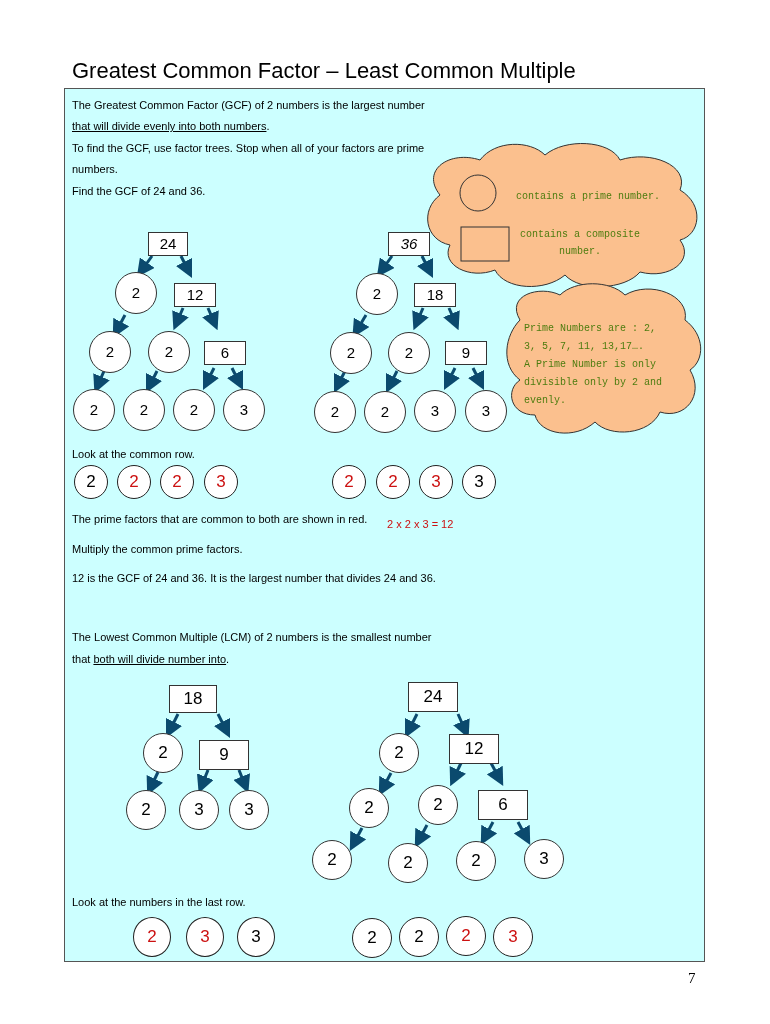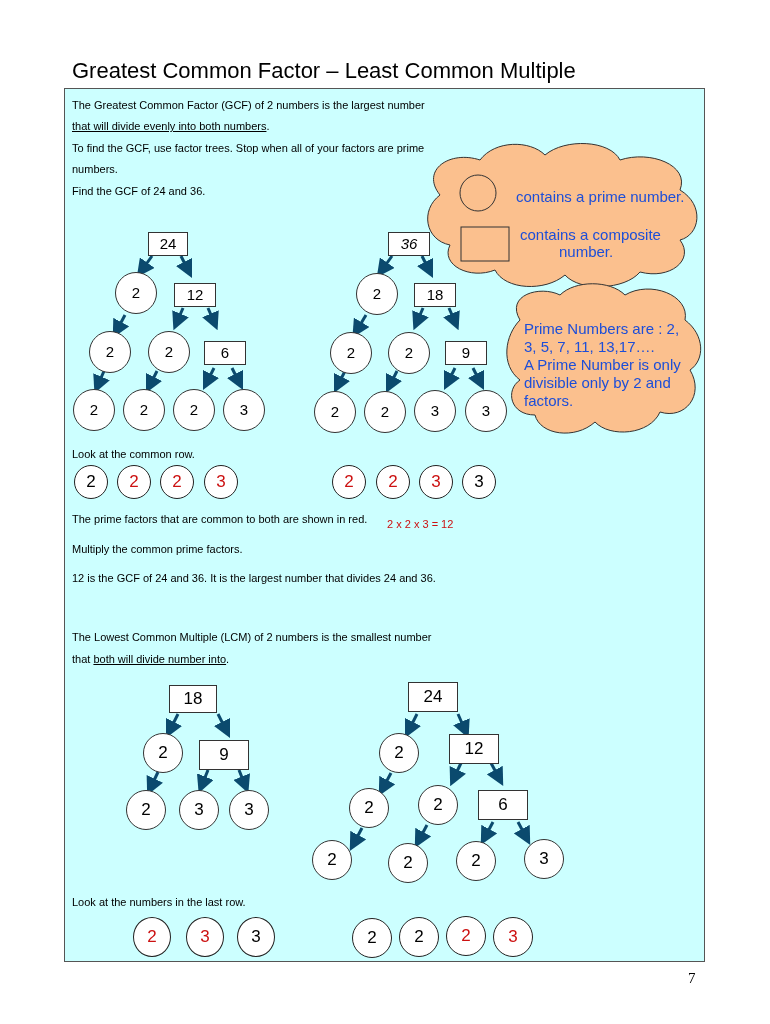--- a/index.html
+++ b/index.html
@@ -4,21 +4,21 @@
 <style>
   html, body { margin:0; padding:0; background:#ffffff; }
   body { width:770px; height:1024px; position:relative; overflow:hidden; font-family:"Liberation Sans", sans-serif; color:#000; }
   .title { position:absolute; left:72px; top:58px; font-size:22px; }
   .panel { position:absolute; left:64px; top:88px; width:641px; height:874px; background:#ccffff; border:1px solid #555; box-sizing:border-box; }
   .txt { position:absolute; font-size:11px; white-space:nowrap; line-height:21px; }
   .u { text-decoration:underline; }
   .red { color:#cc1111; }
   .box { position:absolute; background:#fff; border:1px solid #333; text-align:center; font-size:15px; box-sizing:border-box; }
   .circ { position:absolute; background:#fff; border:1px solid #333; border-radius:50%; text-align:center; font-size:15px; box-sizing:border-box; }
-  .cloud-text { position:absolute; font-family:Liberation Sans, sans-serif; font-size:15px; color:#1d4ed8; line-height:17px; }
+  .cloud-text { position:absolute; font-family:Liberation Mono, monospace; font-size:10px; color:#4d7c0f; line-height:17px; }
   .page-num { position:absolute; left:688px; top:970px; font-family:"Liberation Serif", serif; font-size:15px; }
   svg.overlay { position:absolute; left:0; top:0; }
   .ovalrow { position:absolute; background:#fff; border:1px solid #222; border-radius:50%; text-align:center; font-size:17px; box-sizing:border-box; }
 </style>
 </head>
 <body>
 
 <div class="title">Greatest Common Factor – Least Common Multiple</div>
 
 <div class="panel"></div>
@@ -87,21 +87,21 @@
 </svg>
 
 <div class="cloud-text" style="left:516px;top:188px;">contains a prime number.</div>
 <div class="cloud-text" style="left:520px;top:226px;">contains a composite</div>
 <div class="cloud-text" style="left:559px;top:243px;">number.</div>
 
 <div class="cloud-text" style="left:524px;top:320px;">Prime Numbers are : 2,</div>
 <div class="cloud-text" style="left:524px;top:338px;">3, 5, 7, 11, 13,17….</div>
 <div class="cloud-text" style="left:524px;top:356px;">A Prime Number is only</div>
 <div class="cloud-text" style="left:524px;top:374px;">divisible only by 2 and</div>
-<div class="cloud-text" style="left:524px;top:392px;">factors.</div>
+<div class="cloud-text" style="left:524px;top:392px;">evenly.</div>
 
 <div class="box" style="left:148px;top:232px;width:40px;height:24px;line-height:22px;">24</div>
 <div class="circ" style="left:115px;top:272px;width:42px;height:42px;line-height:40px;">2</div>
 <div class="box" style="left:174px;top:283px;width:42px;height:24px;line-height:22px;">12</div>
 <div class="circ" style="left:89px;top:331px;width:42px;height:42px;line-height:40px;">2</div>
 <div class="circ" style="left:148px;top:331px;width:42px;height:42px;line-height:40px;">2</div>
 <div class="box" style="left:204px;top:341px;width:42px;height:24px;line-height:22px;">6</div>
 <div class="circ" style="left:73px;top:389px;width:42px;height:42px;line-height:40px;">2</div>
 <div class="circ" style="left:123px;top:389px;width:42px;height:42px;line-height:40px;">2</div>
 <div class="circ" style="left:173px;top:389px;width:42px;height:42px;line-height:40px;">2</div>

